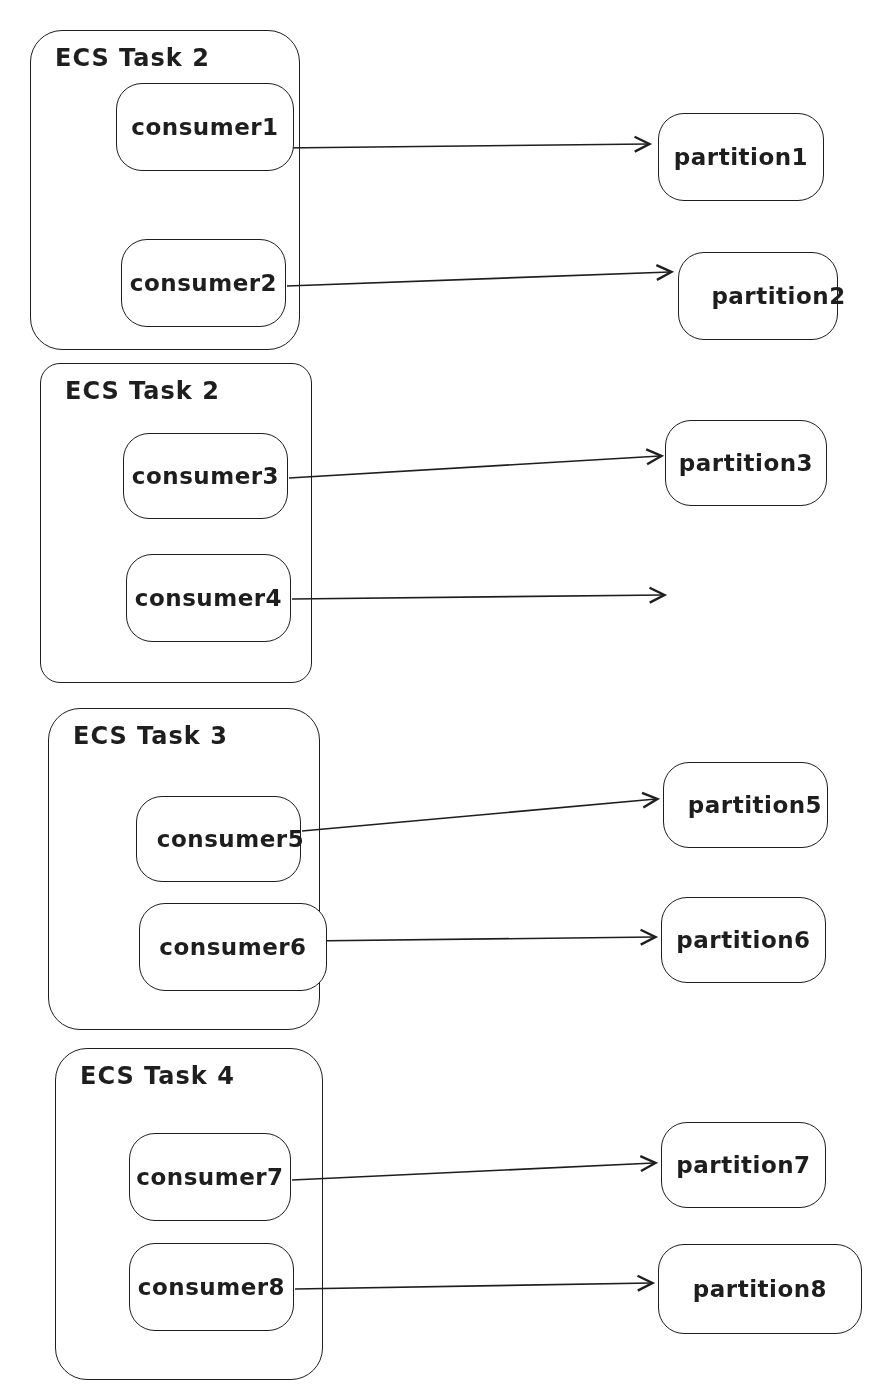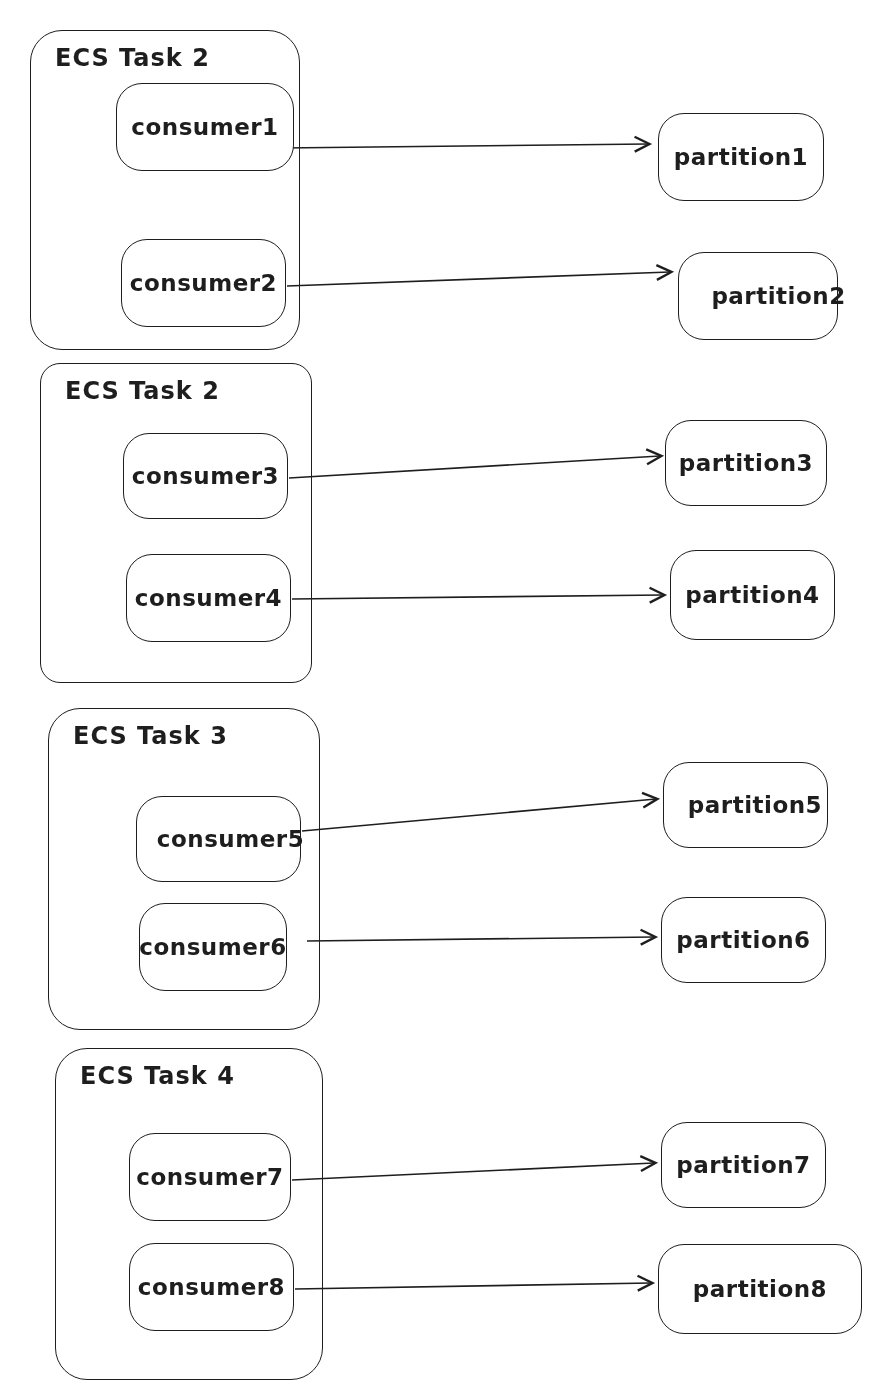--- a/index.html
+++ b/index.html
@@ -100,21 +100,21 @@
     <div class="node consumer" style="left:85px; top:190px; width:165px; height:88px;">
       <span>consumer4</span>
     </div>
   </div>
 
   <div class="task-box" style="left:48px; top:708px; width:272px; height:322px;">
     <div class="task-label">ECS Task 3</div>
     <div class="node consumer" style="left:87px; top:87px; width:165px; height:86px;padding-left:24px;">
       <span>consumer5</span>
     </div>
-    <div class="node consumer" style="left:90px; top:194px; width:148px; height:88px;">
+    <div class="node consumer" style="left:90px; top:194px; width:188px; height:88px;">
       <span>consumer6</span>
     </div>
   </div>
 
   <div class="task-box" style="left:55px; top:1048px; width:268px; height:332px;">
     <div class="task-label">ECS Task 4</div>
     <div class="node consumer" style="left:73px; top:84px; width:162px; height:88px;">
       <span>consumer7</span>
     </div>
     <div class="node consumer" style="left:73px; top:194px; width:165px; height:88px;">
@@ -124,23 +124,20 @@
 
   <div class="node partition" style="left:658px; top:113px; width:166px; height:88px;">
     <span>partition1</span>
   </div>
   <div class="node partition" style="left:678px; top:252px; width:160px; height:88px;padding-left:41px;">
     <span>partition2</span>
   </div>
   <div class="node partition" style="left:665px; top:420px; width:162px; height:86px;">
     <span>partition3</span>
   </div>
-  <div class="node partition" style="left:670px; top:550px; width:165px; height:90px;">
-    <span>partition4</span>
-  </div>
   <div class="node partition" style="left:663px; top:762px; width:165px; height:86px;padding-left:19px;">
     <span>partition5</span>
   </div>
   <div class="node partition" style="left:661px; top:897px; width:165px; height:86px;">
     <span>partition6</span>
   </div>
   <div class="node partition" style="left:661px; top:1122px; width:165px; height:86px;">
     <span>partition7</span>
   </div>
   <div class="node partition" style="left:658px; top:1244px; width:204px; height:90px;">

